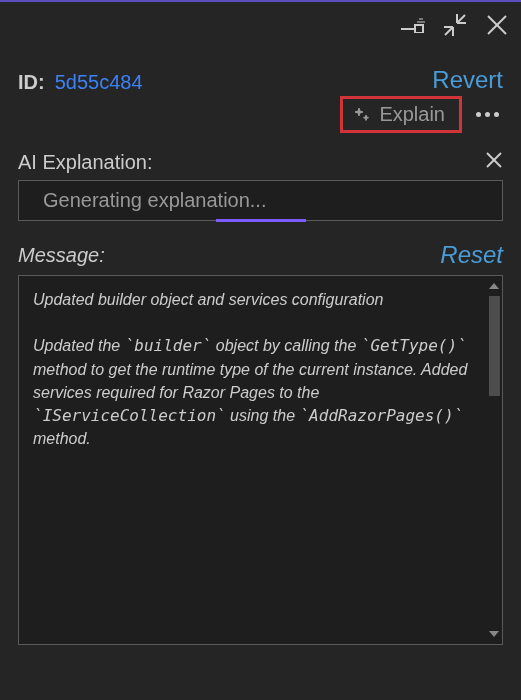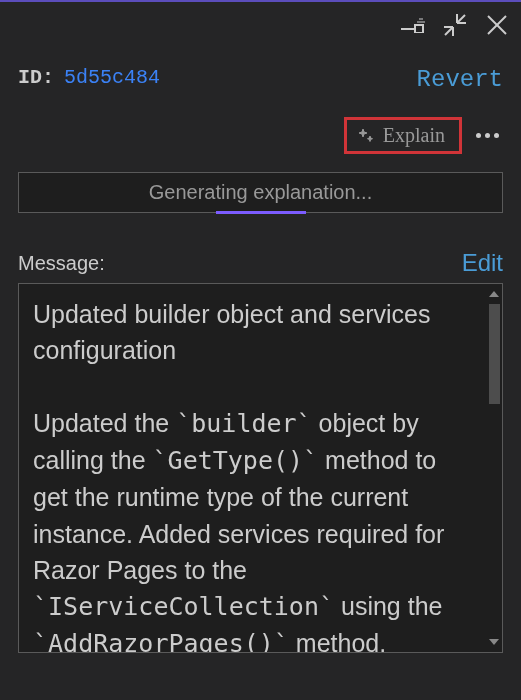--- a/index.html
+++ b/index.html
@@ -40,23 +40,22 @@
     cursor: pointer;
   }
   .titlebar svg { stroke: var(--text); }
   .titlebar .close svg line { stroke-width: 2; }
 
   .content {
     padding: 20px 18px 0 18px;
   }
 
   .row-id {
-    display:flex; align-items:flex-start; gap: 10px;
-    margin-bottom: 24px;
-    font-family: Liberation Mono, monospace;
+    display:flex; align-items:flex-end; gap: 10px;
+    margin-bottom: 2px;
   }
   .id-label { font-weight:700; }
   .id-value { color: #3b82f6; font-weight:400; }
   .spacer { flex: 1; }
   .link-btn {
     color: var(--link);
     cursor: pointer;
     font-size: 24px;
   }
   .link-btn + .link-btn { margin-left: 14px; }
@@ -70,21 +69,20 @@
   .explain-row {
     display:flex; justify-content:flex-end; align-items:center;
     gap:10px; margin: 2px 0 18px 0;
   }
   .explain-box {
     display:flex; align-items:center; gap:8px;
     border: 3px solid var(--highlight-red);
     padding: 4px 14px 4px 10px;
     color: var(--text-dim);
     cursor:pointer;
-    font-family:Liberation Serif, serif;
   }
   .explain-box svg { stroke: var(--text-dim); fill: var(--text-dim); }
   .dots {
     display:flex; gap:4px; cursor:pointer; padding:4px;
   }
   .dots span {
     width:5px;height:5px;border-radius:50%;background:var(--text);
     display:inline-block;
   }
 
@@ -93,47 +91,46 @@
     margin-bottom:6px;
   }
   .section-label { color: var(--text); }
   .close-x { cursor:pointer; }
   .close-x svg line { stroke: var(--text); stroke-width:2; }
 
   .input-box {
     width:100%;
     background: var(--bg-darker);
     border: 1px solid #5a5a5a;
-    padding: 8px 10px;
+    padding: 8px 24px;
     color: var(--text-dim);
     font-size:20px;
     position:relative;
-    text-align:center;
   }
   .progress-accent {
     position:absolute; left:50%; bottom:-2px;
     width:90px; height:3px; background: var(--accent);
     transform: translateX(-50%);
   }
 
-  .msg-section { margin-top: 36px; }
+  .msg-section { margin-top: 20px; font-style: italic; }
   .msg-box-wrap {
     position:relative;
     border:1px solid #5a5a5a;
     background: var(--bg-darker);
     height: 370px;
     display:flex;
   }
   .msg-box {
     flex:1;
     padding: 12px 10px 12px 14px;
     color: var(--text);
     line-height: 1.45;
     overflow:hidden;
-    font-size:25px;
+    font-size:16px;
   }
   .msg-box code-span, .msg-box .tick {
     font-family: Consolas, monospace;
   }
   .scrollbar-track {
     width:16px;
     background: transparent;
     position:relative;
   }
   .scroll-arrow {
@@ -195,30 +192,39 @@
       </svg>
       <span>Explain</span>
     </div>
     <div class="dots">
       <span></span>
         <span></span>
         <span></span>
     </div>
   </div>
 
+  <div class="section-label-row">
+    <span class="section-label">AI Explanation:</span>
+    <span class="close-x">
+      <svg width="18" height="18" viewBox="0 0 18 18">
+        <line x1="2" y1="2" x2="16" y2="16"></line>
+        <line x1="16" y1="2" x2="2" y2="16"></line>
+      </svg>
+    </span>
+  </div>
 
   <div class="input-box">
     <span>Generating explanation...</span>
     <div class="progress-accent"></div>
   </div>
 
   <div class="msg-section">
     <div class="section-label-row">
       <span class="section-label">Message:</span>
-      <span class="link-btn" style="margin:0">Edit</span>
+      <span class="link-btn" style="margin:0">Reset</span>
     </div>
 
     <div class="msg-box-wrap">
       <div class="msg-box">Updated builder object and services configuration<br><br>Updated the <span class="tick">`builder`</span> object by calling the <span class="tick">`GetType()`</span> method to get the runtime type of the current instance. Added services required for Razor Pages to the <span class="tick">`IServiceCollection`</span> using the <span class="tick">`AddRazorPages()`</span> method.</div>
       <div class="scrollbar-track">
         <svg class="scroll-arrow up" viewBox="0 0 12 12">
             <path d="M1 9 L6 3 L11 9 Z"></path>
           </svg>
         <div class="scroll-thumb"></div>
         <svg class="scroll-arrow down" viewBox="0 0 12 12">

